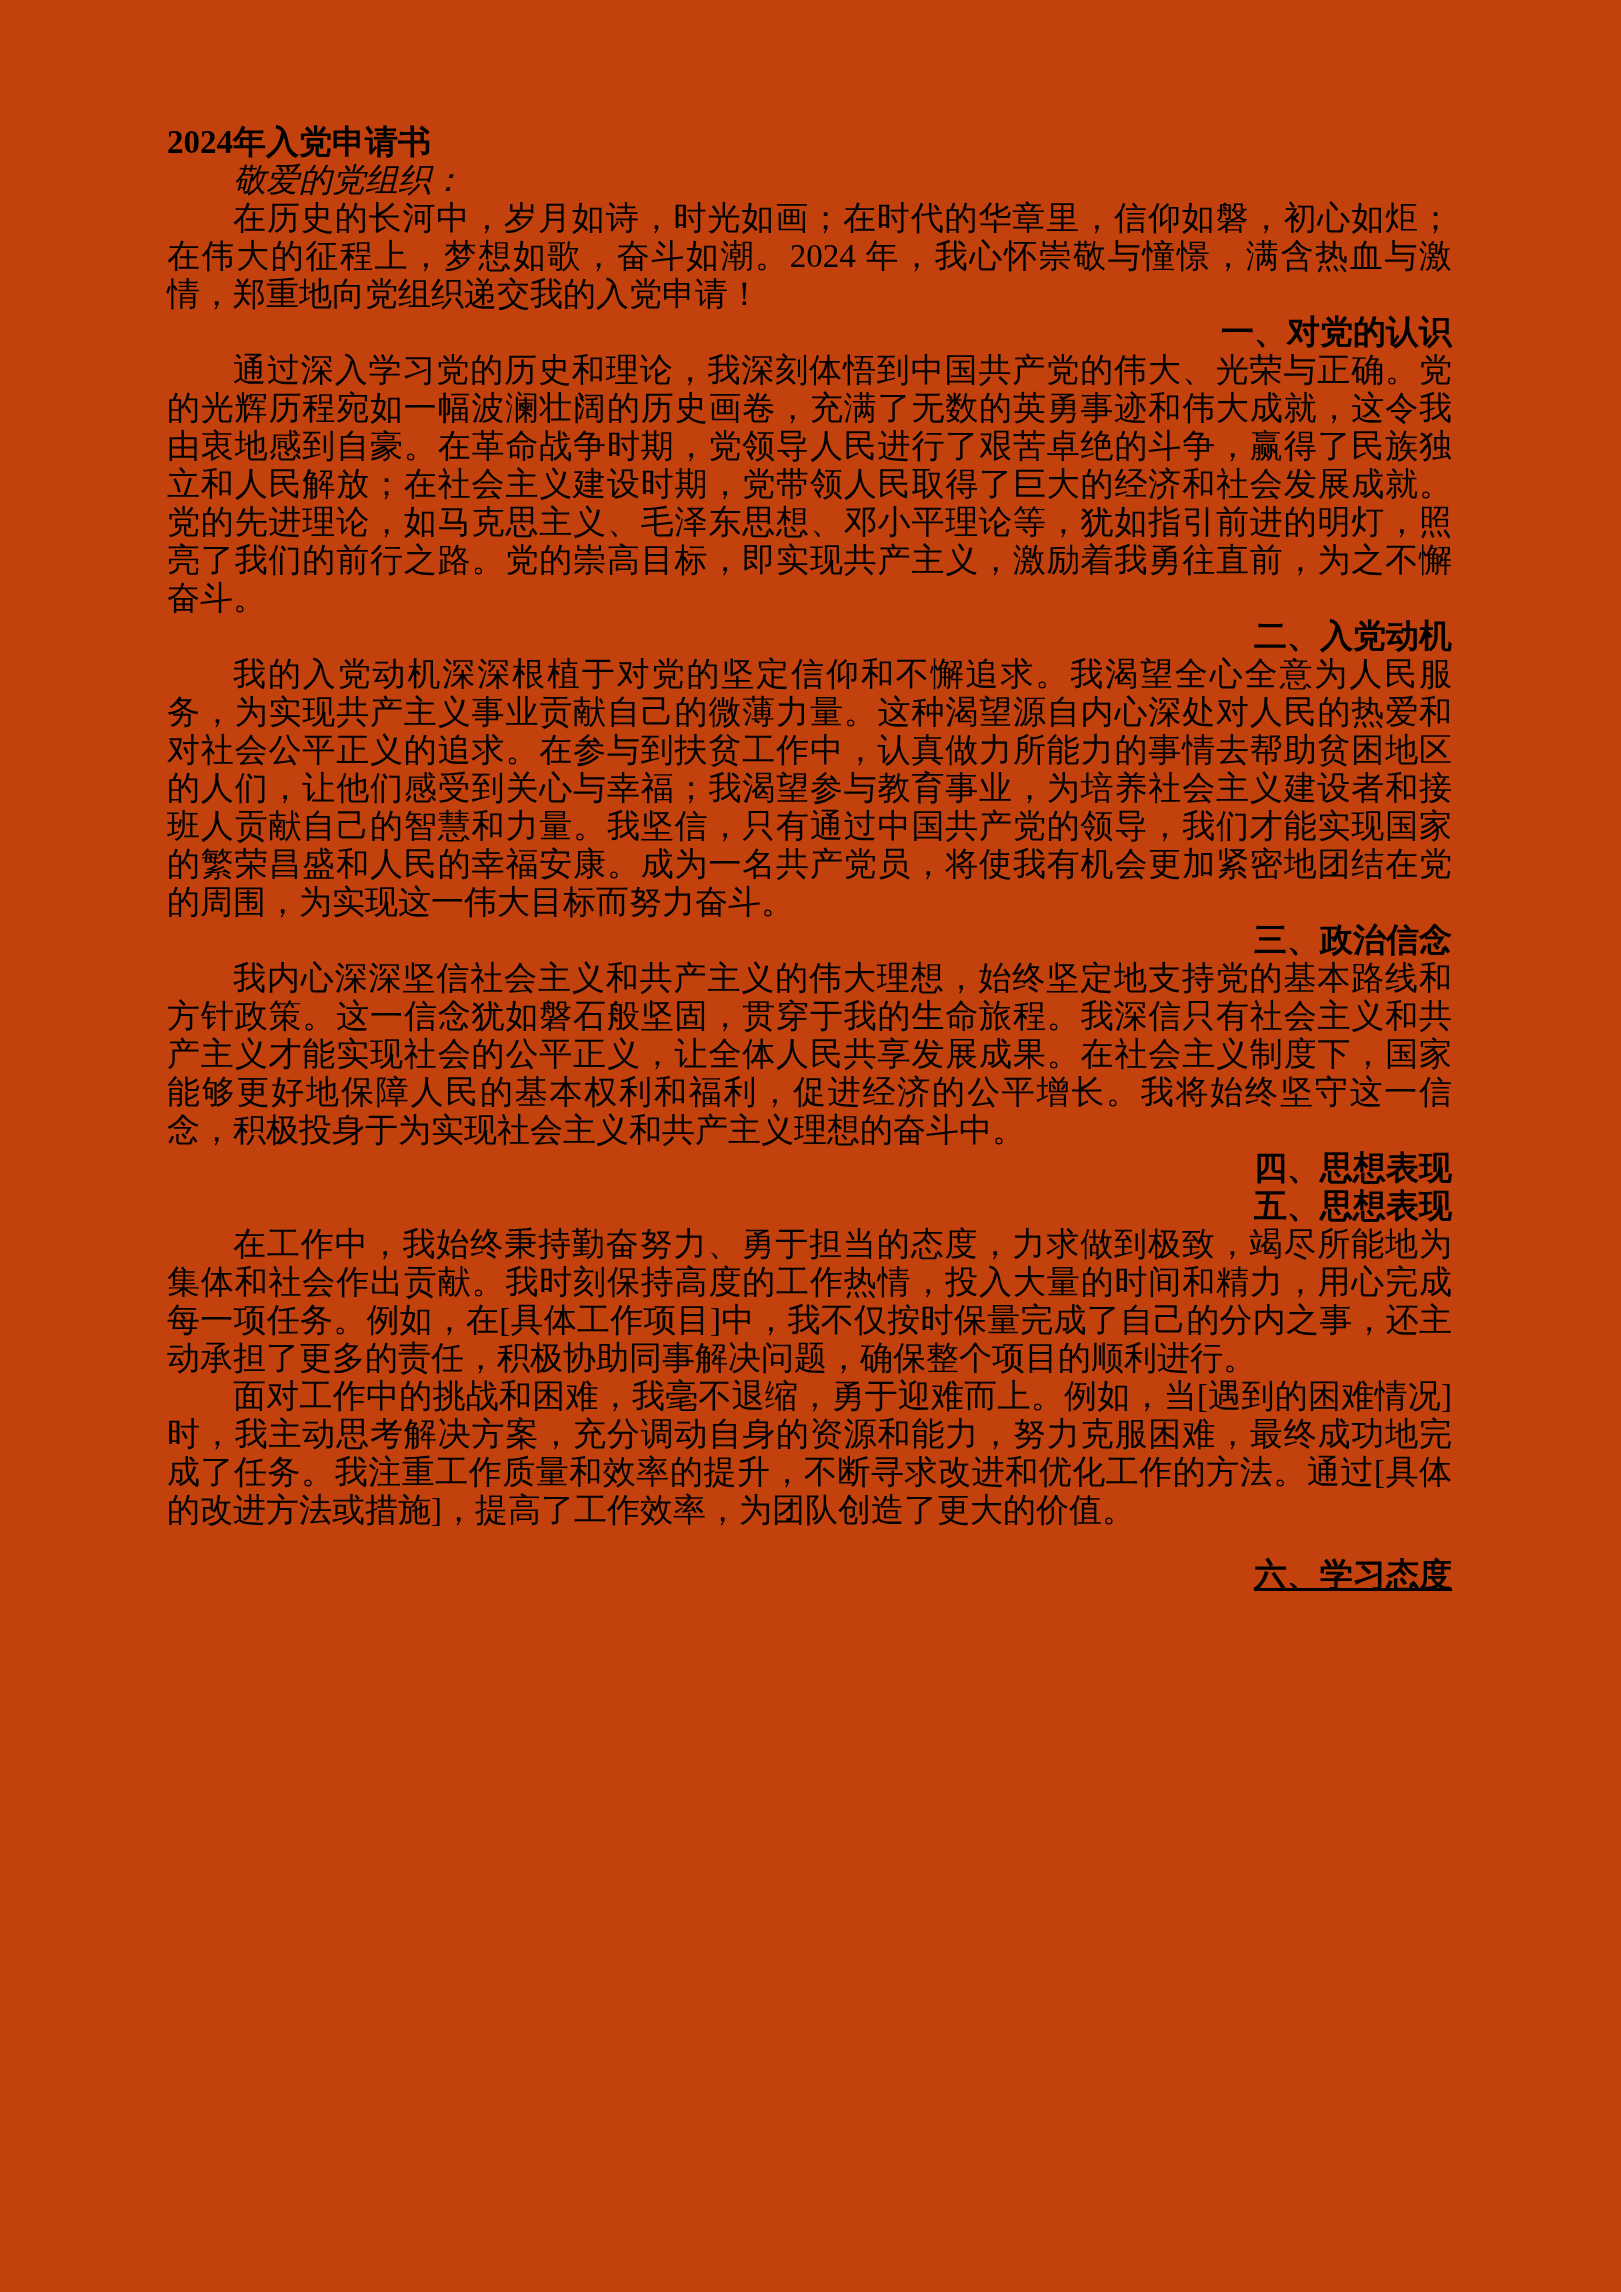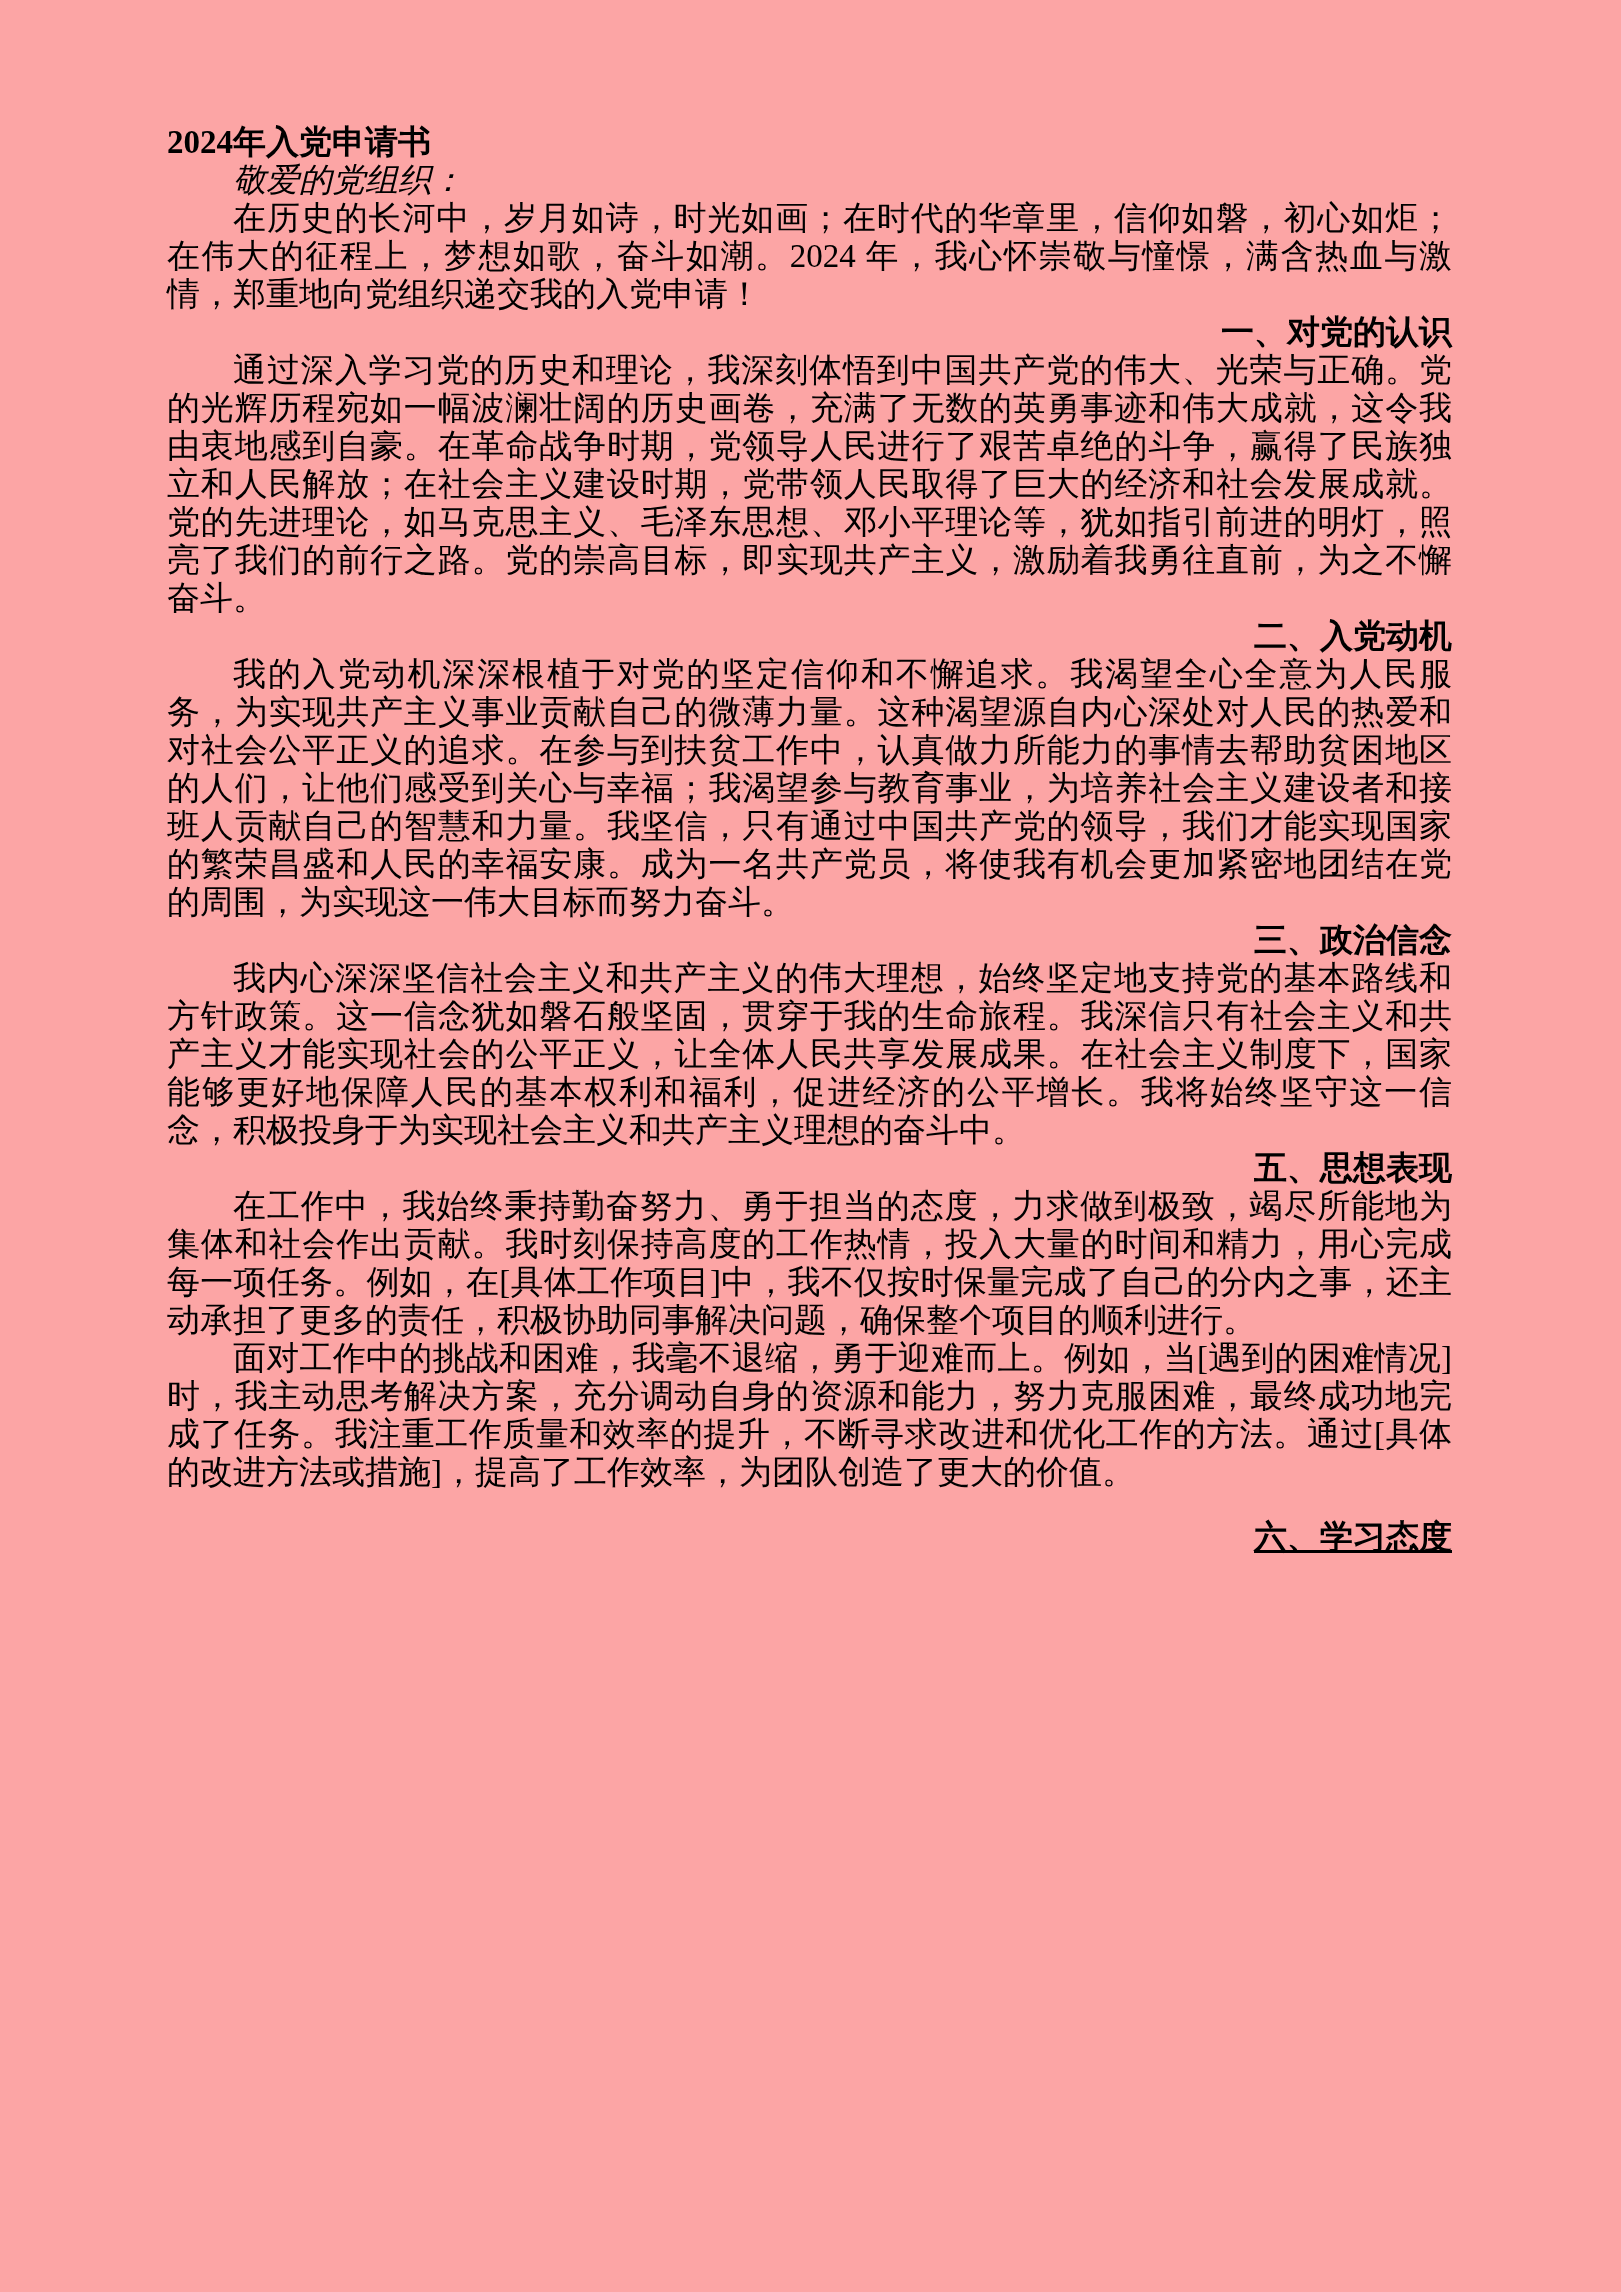--- a/index.html
+++ b/index.html
@@ -7,21 +7,21 @@
   body {
     width: 1621px;
     height: 2293px;
     font-family: "Liberation Serif", "DejaVu Serif", serif;
     color: #000000;
     overflow: hidden;
   }
   .page {
     width: 1621px;
     height: 2293px;
-    background: #fca5a5;
+    background: #c2410c;
     padding: 123px 169px 0 167px;
     font-size: 33px;
     line-height: 38px;
     text-align: justify;
   }
   .doc-title {
     font-size: 33px;
     font-weight: 700;
     text-indent: 0;
     text-align: left;
@@ -62,20 +62,21 @@
 
   <h2 class="heading">一、对党的认识</h2>
   <p class="para"><span class="lead">通过深入学习党的历史和理论，我深刻体悟到中国共产党的伟大、光荣与正确。</span><span>党的光辉历程宛如一幅波澜壮阔的历史画卷，充满了无数的英勇事迹和伟大成就，这令我由衷地感到自豪。在革命战争时期，党领导人民进行了艰苦卓绝的斗争，赢得了民族独立和人民解放；在社会主义建设时期，党带领人民取得了巨大的经济和社会发展成就。党的先进理论，如马克思主义、毛泽东思想、邓小平理论等，犹如指引前进的明灯，照亮了我们的前行之路。党的崇高目标，即实现共产主义，激励着我勇往直前，为之不懈奋斗。</span></p>
 
   <h2 class="heading">二、入党动机</h2>
   <p class="para"><span class="lead">我的入党动机深深根植于对党的坚定信仰和不懈追求。</span><span>我渴望全心全意为人民服务，为实现共产主义事业贡献自己的微薄力量。这种渴望源自内心深处对人民的热爱和对社会公平正义的追求。在参与到扶贫工作中，认真做力所能力的事情去帮助贫困地区的人们，让他们感受到关心与幸福；我渴望参与教育事业，为培养社会主义建设者和接班人贡献自己的智慧和力量。我坚信，只有通过中国共产党的领导，我们才能实现国家的繁荣昌盛和人民的幸福安康。成为一名共产党员，将使我有机会更加紧密地团结在党的周围，为实现这一伟大目标而努力奋斗。</span></p>
 
   <h2 class="heading">三、政治信念</h2>
   <p class="para"><span class="lead">我内心深深坚信社会主义和共产主义的伟大理想，始终坚定地支持党的基本路线和方针政策。</span><span>这一信念犹如磐石般坚固，贯穿于我的生命旅程。我深信只有社会主义和共产主义才能实现社会的公平正义，让全体人民共享发展成果。在社会主义制度下，国家能够更好地保障人民的基本权利和福利，促进经济的公平增长。我将始终坚守这一信念，积极投身于为实现社会主义和共产主义理想的奋斗中。</span></p>
 
+  <h2 class="heading">四、思想表现</h2>
 
   <h2 class="heading">五、思想表现</h2>
   <p class="para"><span class="lead">在工作中，我始终秉持勤奋努力、勇于担当的态度，力求做到极致，竭尽所能地为集体和社会作出贡献。</span><span>我时刻保持高度的工作热情，投入大量的时间和精力，用心完成每一项任务。例如，在[具体工作项目]中，我不仅按时保量完成了自己的分内之事，还主动承担了更多的责任，积极协助同事解决问题，确保整个项目的顺利进行。</span></p>
   <p class="para"><span class="lead"></span><span>面对工作中的挑战和困难，我毫不退缩，勇于迎难而上。例如，当[遇到的困难情况]时，我主动思考解决方案，充分调动自身的资源和能力，努力克服困难，最终成功地完成了任务。我注重工作质量和效率的提升，不断寻求改进和优化工作的方法。通过[具体的改进方法或措施]，提高了工作效率，为团队创造了更大的价值。</span></p>
 
   <h2 class="heading gap-before">六、学习态度</h2>
 
 </div>
 
 

